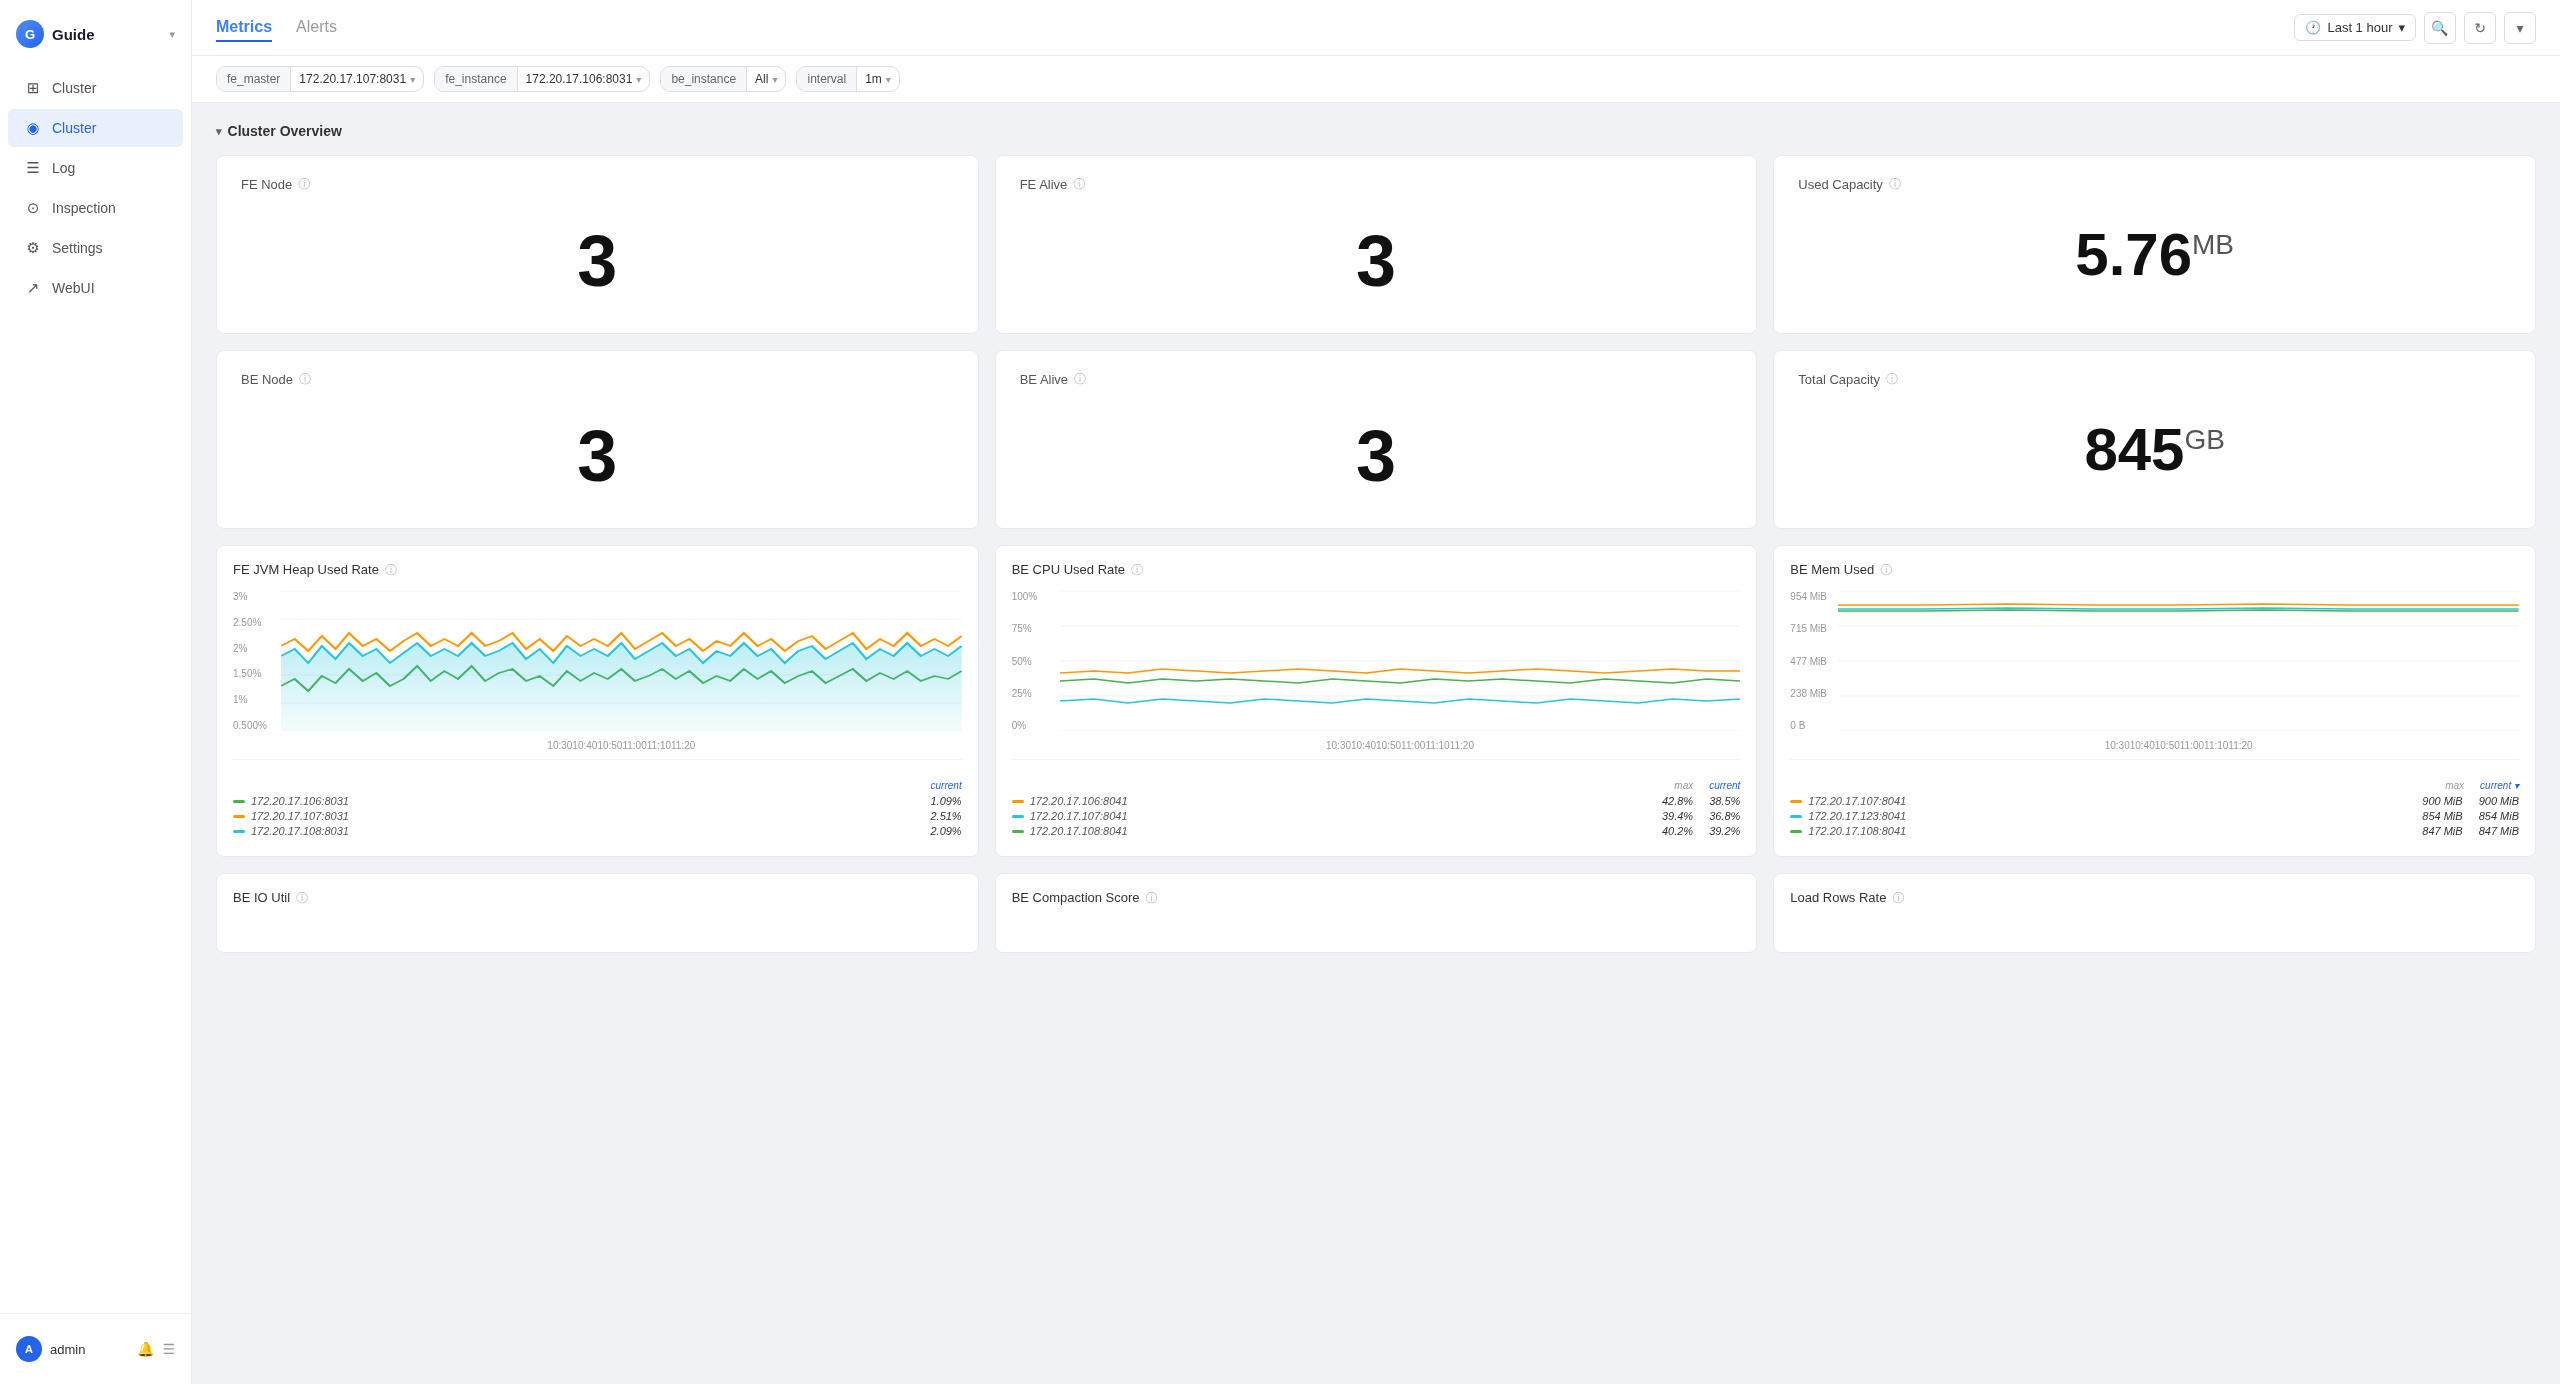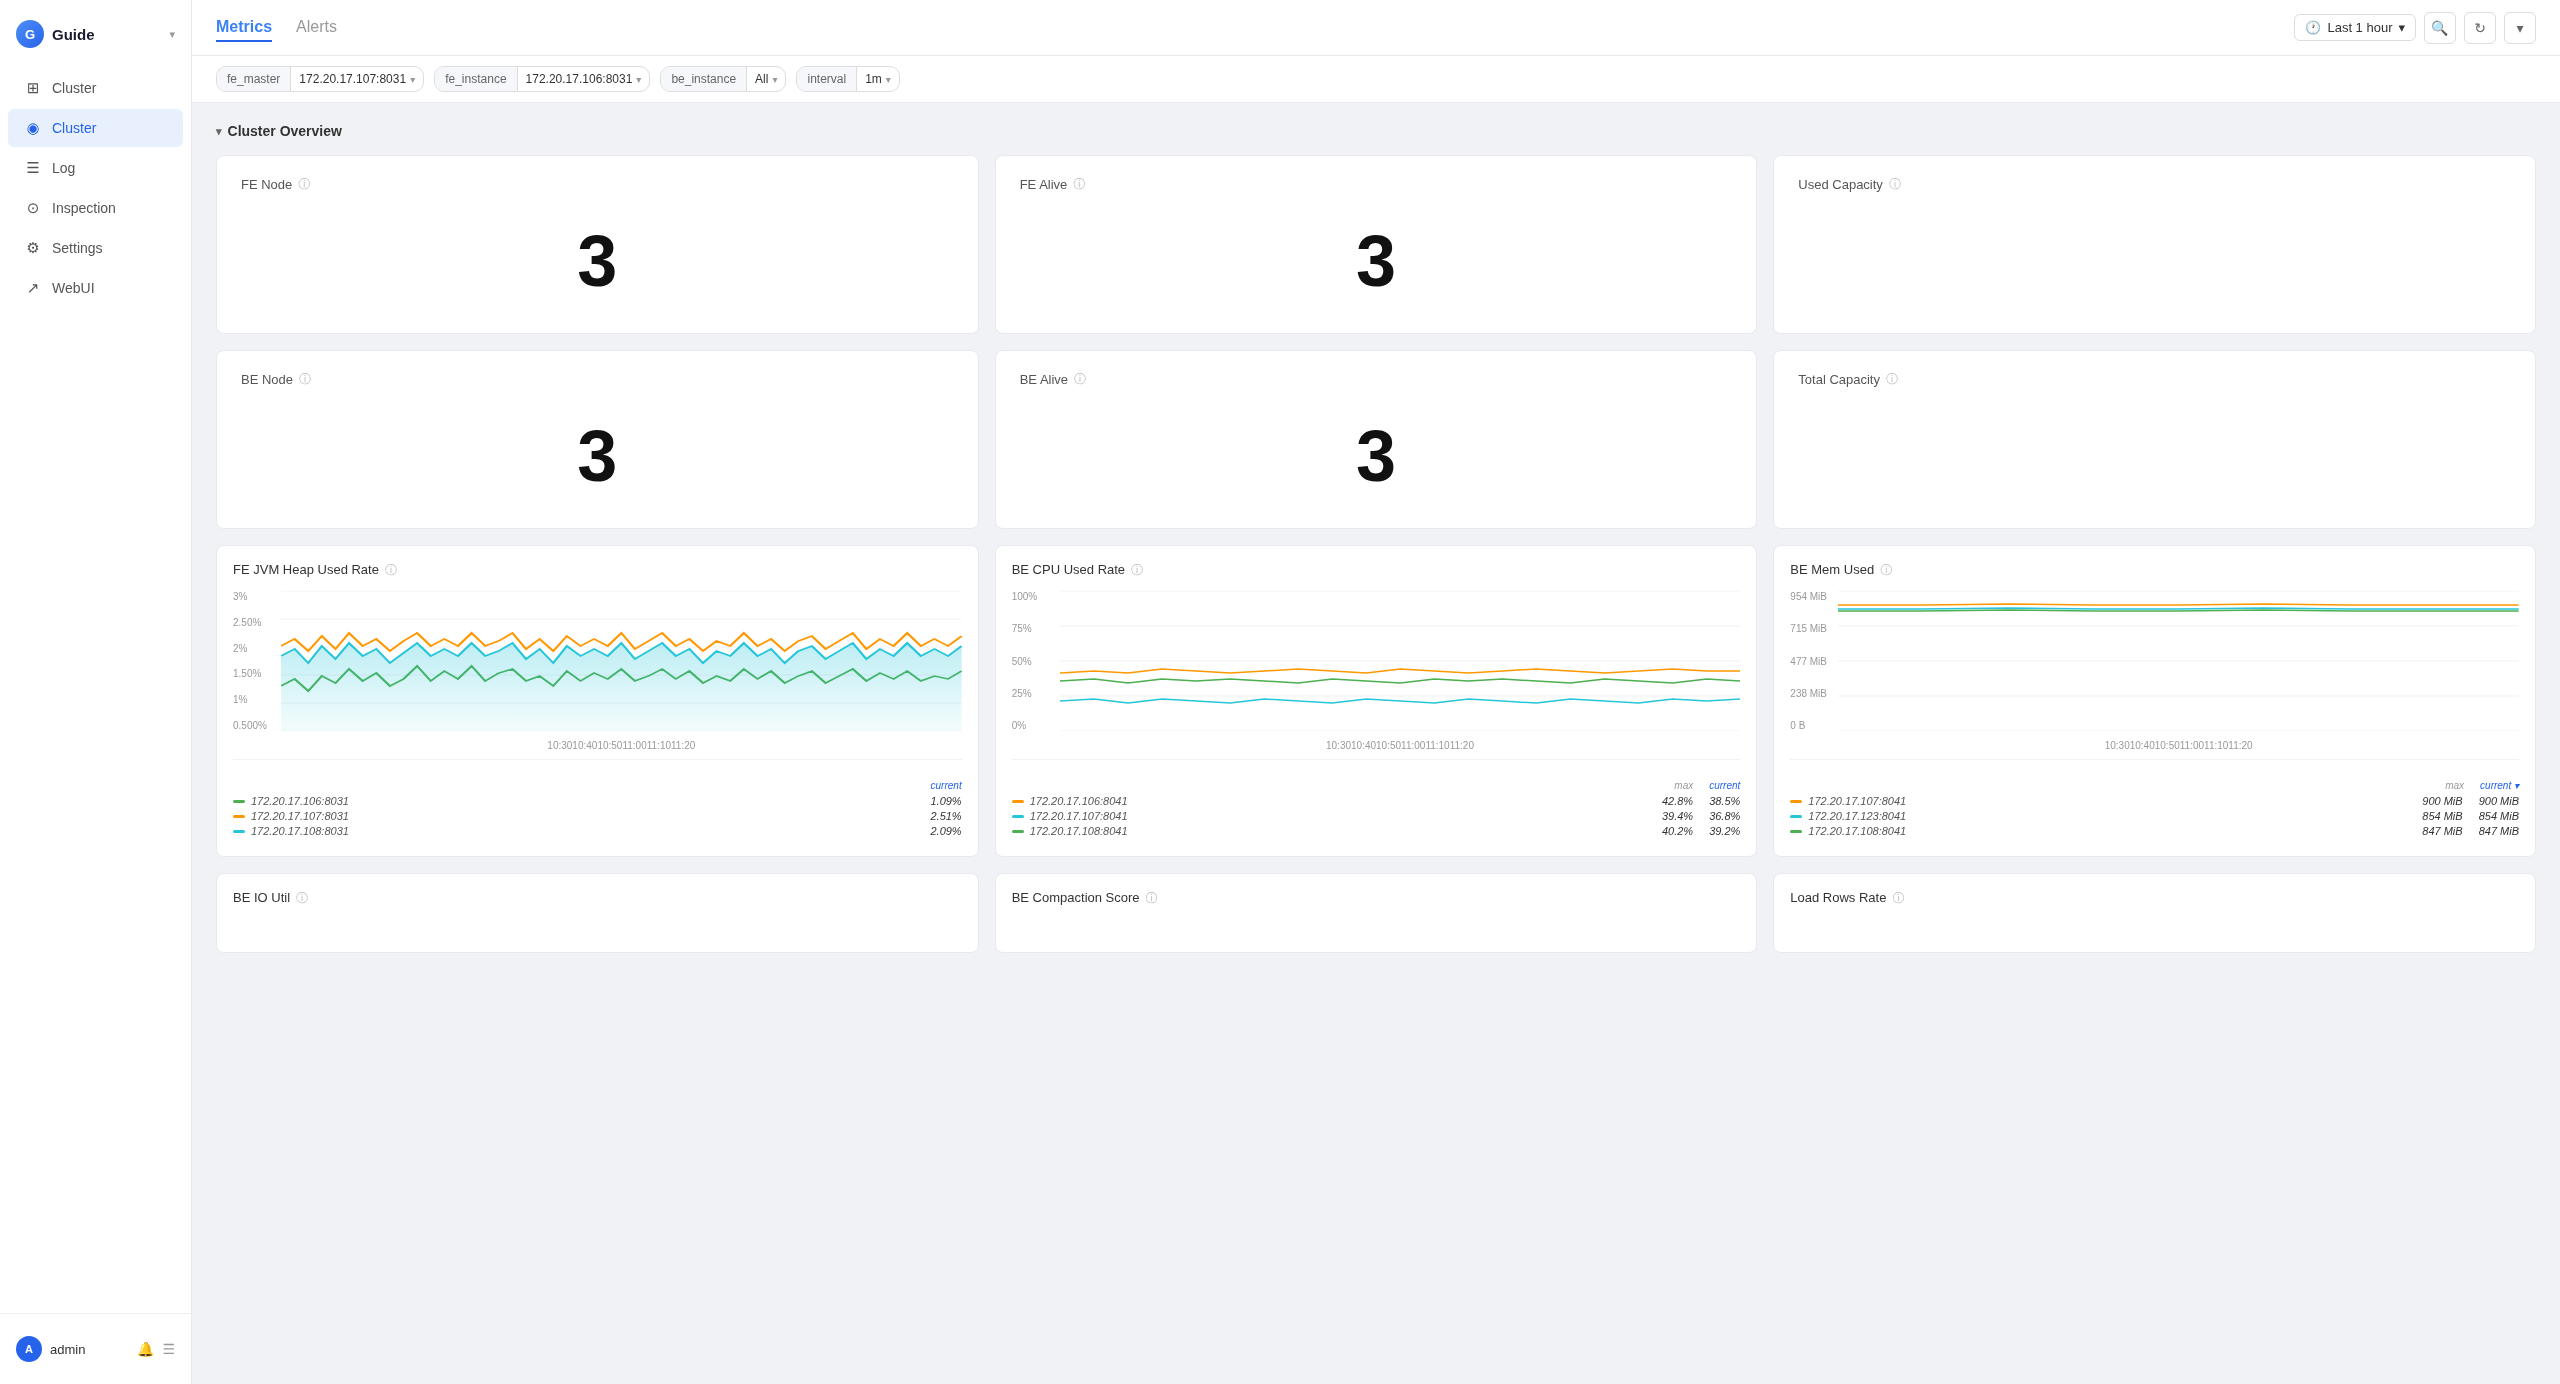--- a/index.html
+++ b/index.html
@@ -344,20 +344,23 @@
           <span class="info-icon">ⓘ</span>
         </div>
         <div class="metric-value">3</div>
       </div>
 
       <div class="metric-card">
         <div class="metric-card-title">
           <span>Used Capacity</span>
           <span class="info-icon">ⓘ</span>
         </div>
+        <div class="metric-value large-num">
+          <span>5.76</span><sup>MB</sup>
+        </div>
       </div>
     </div>
 
     <div class="cards-grid">
 
       <div class="metric-card">
         <div class="metric-card-title">
           <span>BE Node</span>
           <span class="info-icon">ⓘ</span>
         </div>
@@ -369,20 +372,23 @@
           <span>BE Alive</span>
           <span class="info-icon">ⓘ</span>
         </div>
         <div class="metric-value">3</div>
       </div>
 
       <div class="metric-card">
         <div class="metric-card-title">
           <span>Total Capacity</span>
           <span class="info-icon">ⓘ</span>
+        </div>
+        <div class="metric-value large-num">
+          <span>845</span><sup>GB</sup>
         </div>
       </div>
     </div>
 
     <div class="charts-grid">
 
       <div class="chart-card">
         <div class="chart-card-title">
           <span>FE JVM Heap Used Rate</span>
           <span class="info-icon">ⓘ</span>

